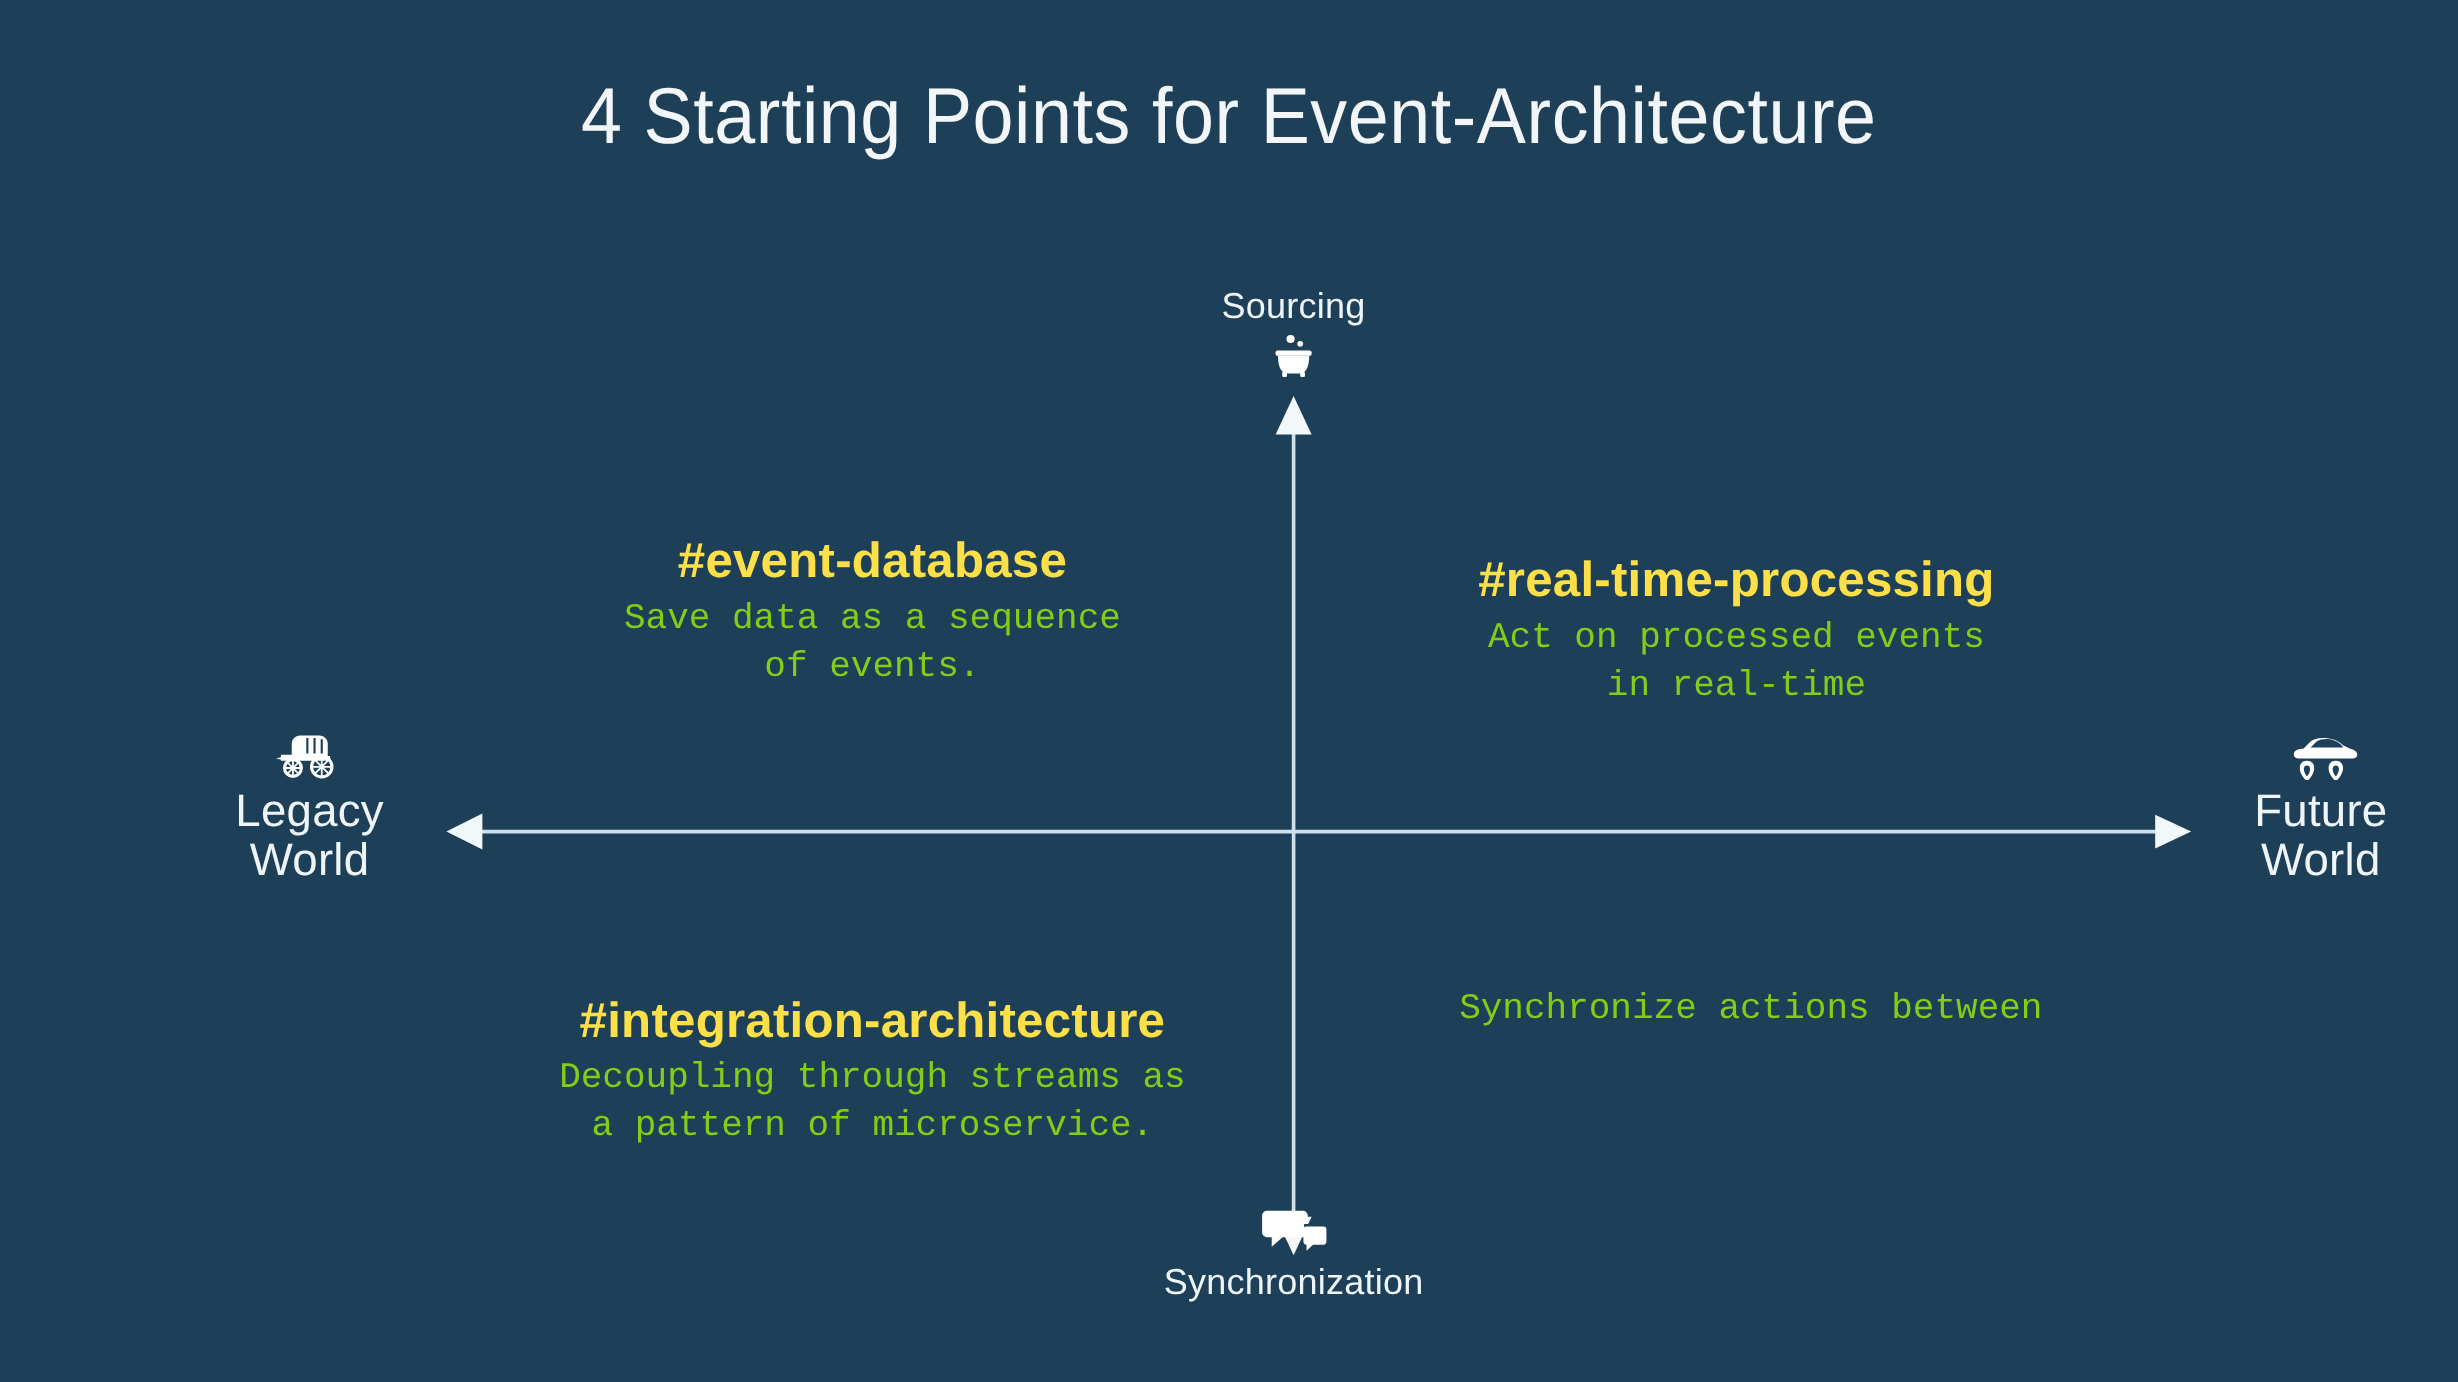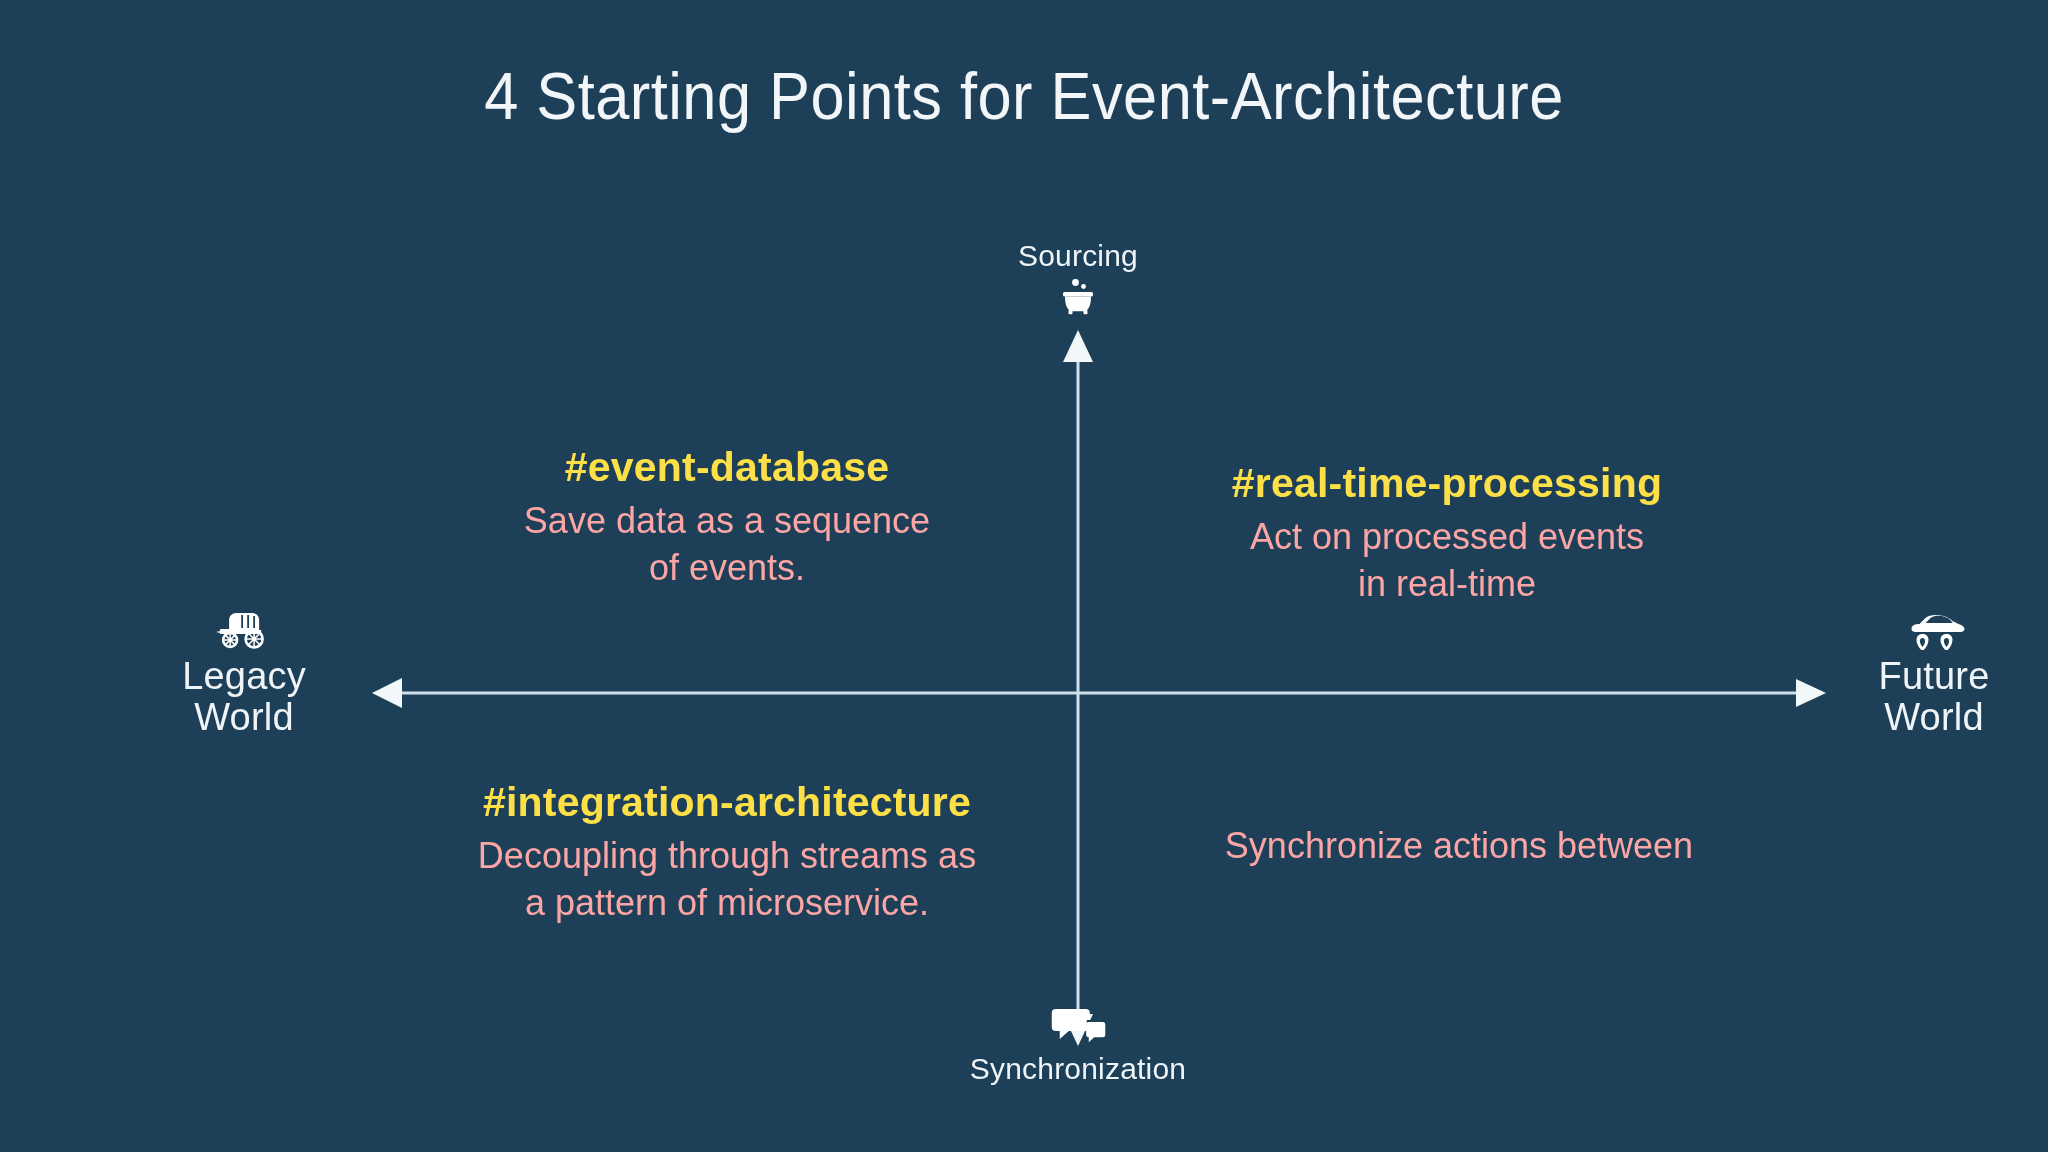--- a/index.html
+++ b/index.html
@@ -89,21 +89,21 @@
   .side .side-icon { display: block; margin: 0 auto 6px auto; }
   .side .side-line {
     font-size: 38px;
     font-weight: 300;
     line-height: 1.08;
     letter-spacing: 0.2px;
     white-space: nowrap;
   }
 
   #side-left {
-    left: 244px;
+    left: 258px;
     top: 608px;
     transform: translateX(-50%);
   }
   #side-right {
     left: 1934px;
     top: 608px;
     transform: translateX(-50%);
   }
 
   
@@ -113,31 +113,32 @@
   }
   .quadrant .q-tag {
     font-size: 41px;
     font-weight: 700;
     color: #fde047;
     letter-spacing: 0.2px;
     white-space: nowrap;
     line-height: 1.12;
   }
   .quadrant .q-desc-line {
-    font-size: 36px;
-    font-weight: 300;
-    color: #fca5a5;
+    font-size: 30px;
+    font-weight: 300;
+    color: #84cc16;
     line-height: 1.32;
     white-space: nowrap;
+    font-family: Liberation Mono, monospace;
   }
   .quadrant .q-desc { margin-top: 6px; }
 
   #q-top-left    { left: 727px;  top: 445px; transform: translateX(-50%); }
   #q-top-right   { left: 1447px; top: 461px; transform: translateX(-50%); }
-  #q-bottom-left { left: 727px;  top: 780px; transform: translateX(-50%); }
+  #q-bottom-left { left: 727px;  top: 828px; transform: translateX(-50%); }
   #q-bottom-right{ left: 1459px; top: 816px; transform: translateX(-50%); }
 </style>
 </head>
 <body>
 
 <div id="slide">
 
   <div id="title">4 Starting Points for Event-Architecture</div>
 
   <svg id="axes" viewBox="0 0 2048 1152" width="2048" height="1152">

